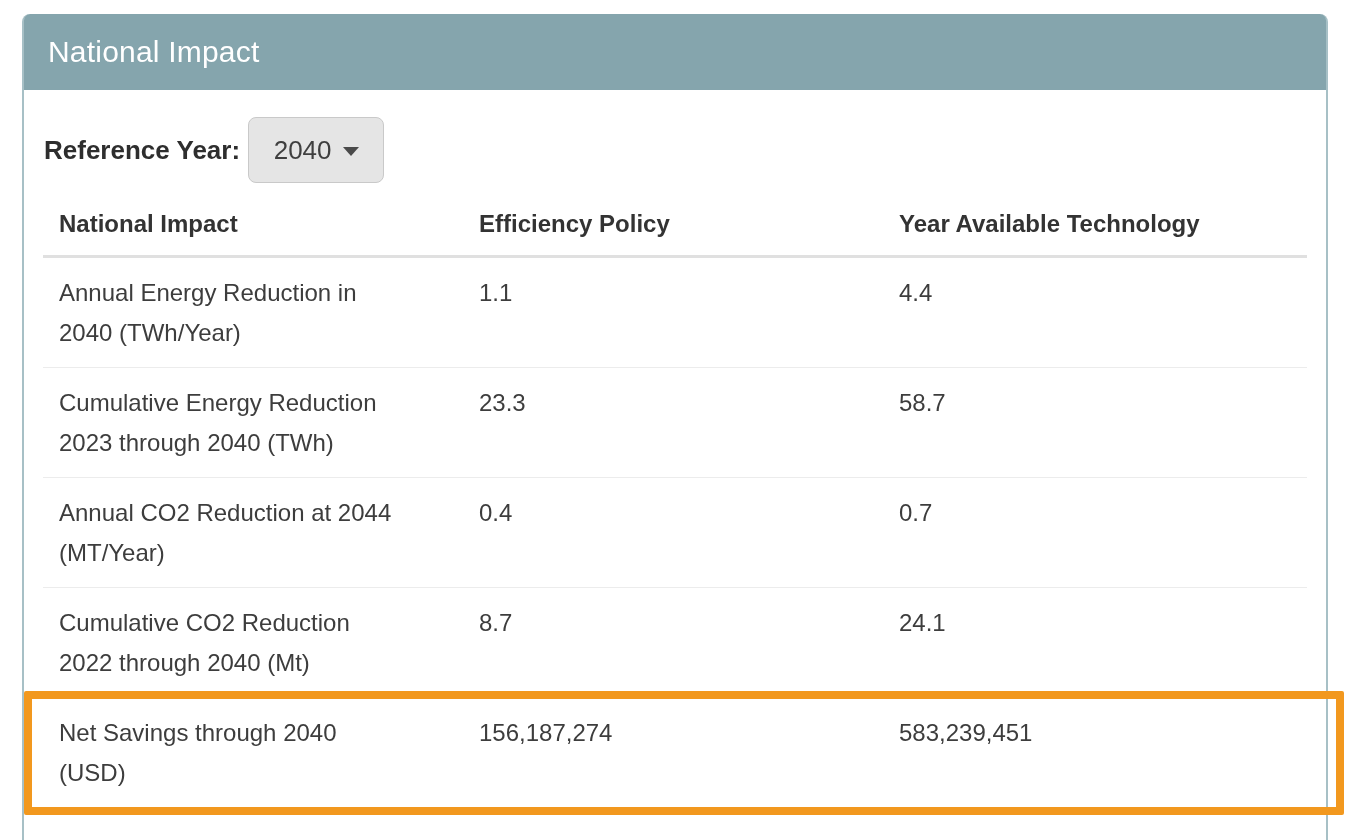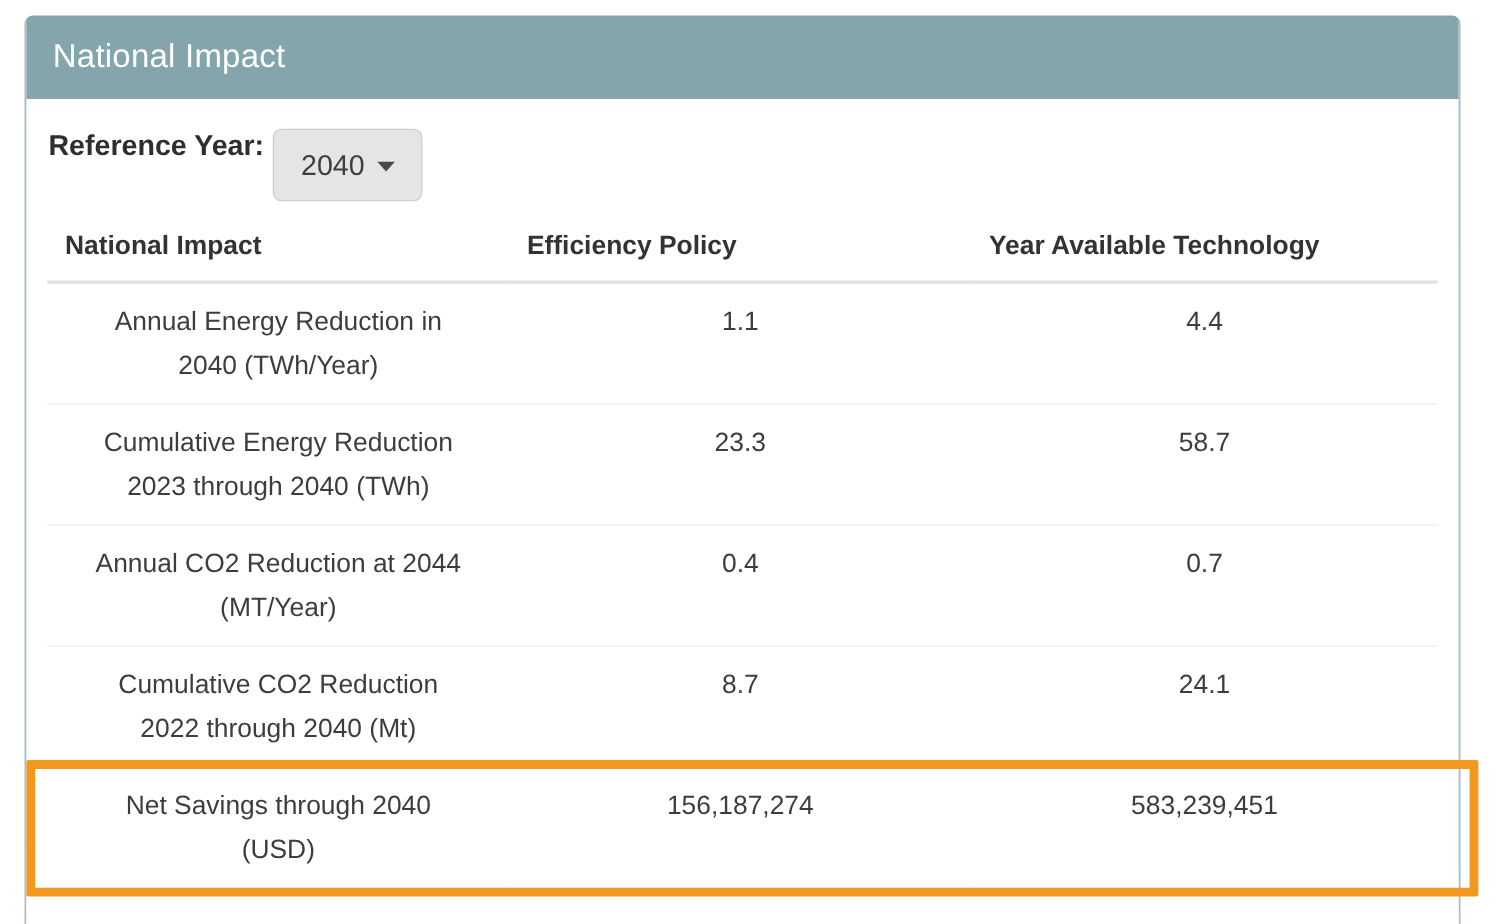--- a/index.html
+++ b/index.html
@@ -40,21 +40,21 @@
     color: #ffffff;
     font-size: 30px;
     font-weight: 400;
     letter-spacing: 0.2px;
   }
   .panel-content {
     padding: 27px 19px 0 19px;
   }
   .ref-year-row {
     display: flex;
-    align-items: flex-start;
+    align-items: center;
   }
   .ref-year-label {
     font-size: 26px;
     font-weight: 700;
     color: var(--text-dark);
     margin-left: 1px;
   }
   .dropdown {
     margin-left: 8px;
     width: 136px;
@@ -93,21 +93,20 @@
     padding: 0 16px 17px 16px;
     border-bottom: 3px solid var(--sep-heavy);
   }
   .impact-table td {
     font-size: 24px;
     color: var(--text-body);
     line-height: 40px;
     vertical-align: top;
     padding: 15px 16px 14px 16px;
     border-bottom: 1px solid var(--sep-light);
-    text-align: center;
   }
   .impact-table td.c1 { white-space: pre-line; }
   .highlight-box {
     position: absolute;
     border: 8px solid var(--highlight);
     border-radius: 2px;
     pointer-events: none;
     background: transparent;
   }
 </style>

